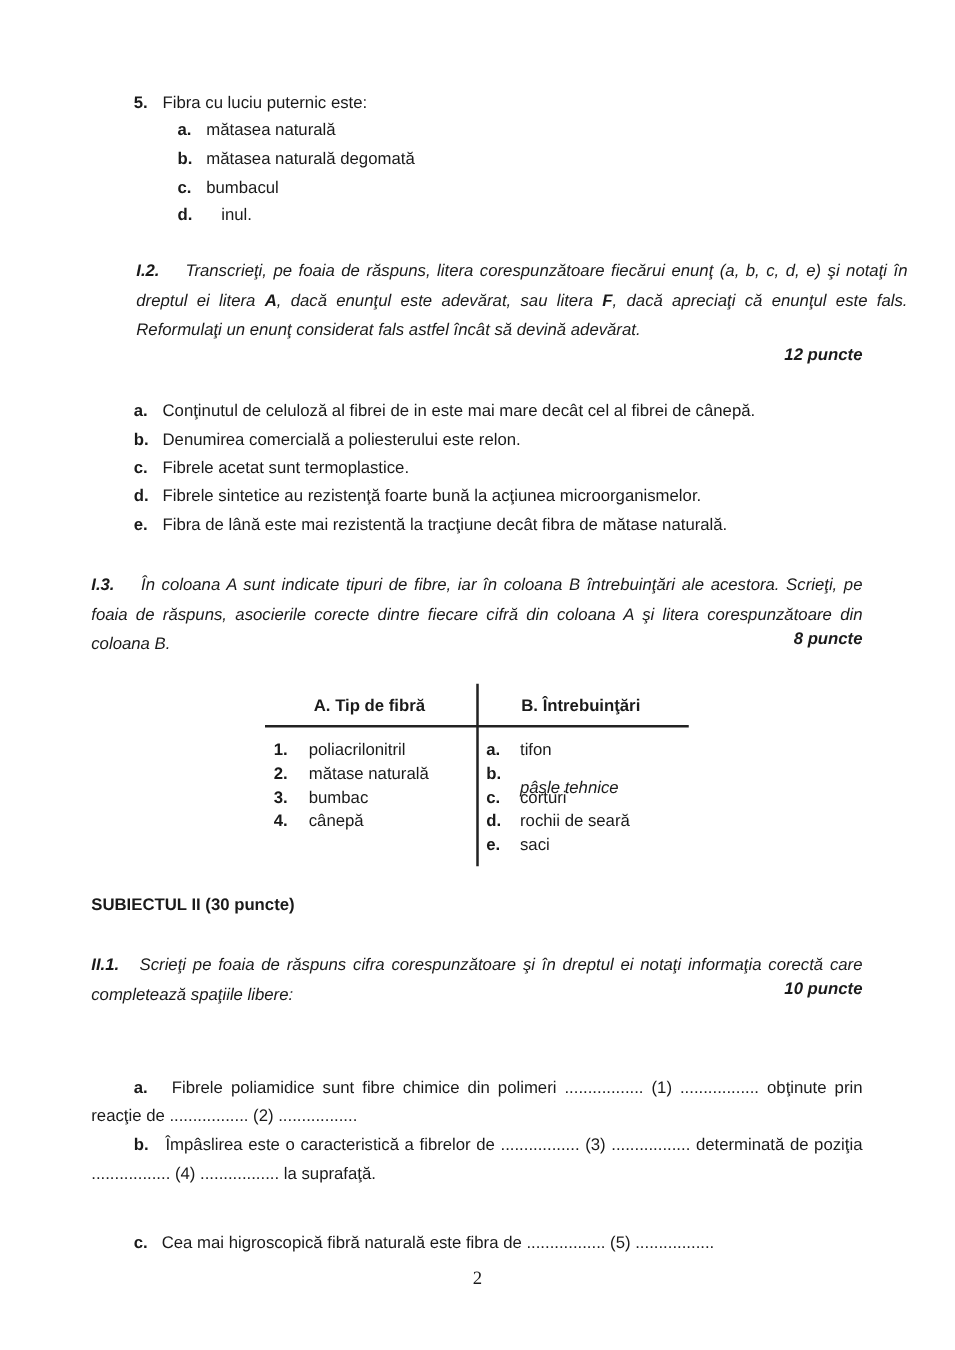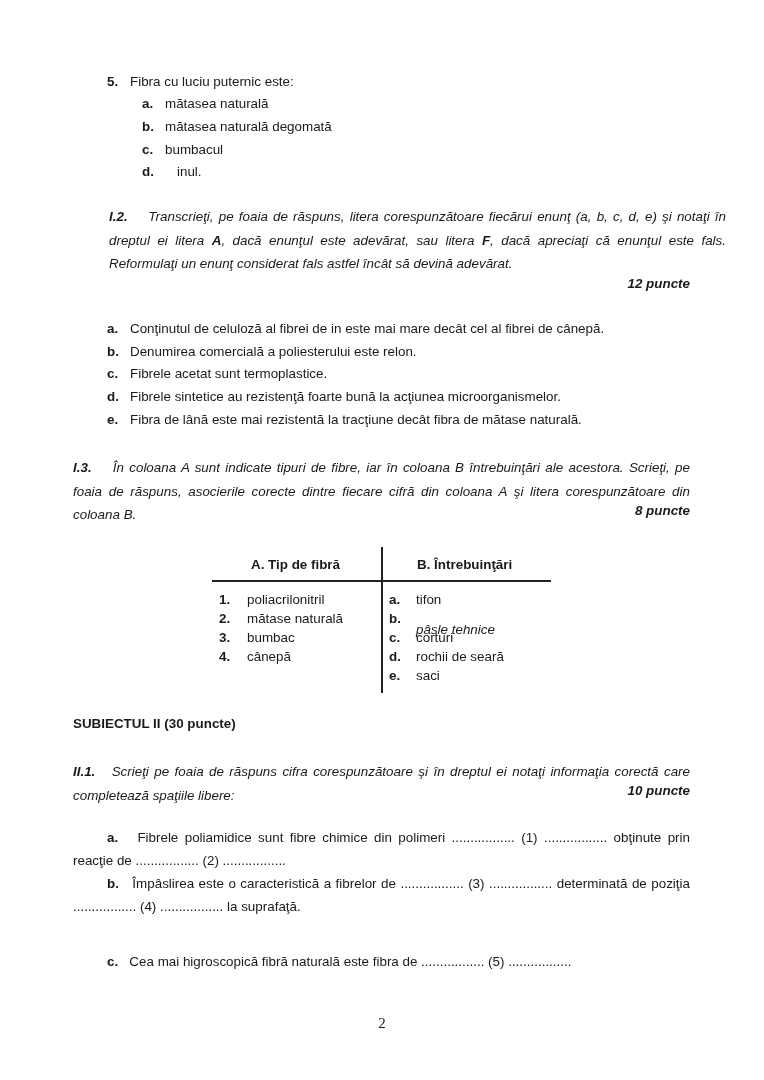--- a/index.html
+++ b/index.html
@@ -10,21 +10,21 @@
   }
   .page { position: absolute; left: 0; top: 0; width: 764px; height: 1080px; }
   .abs { position: absolute; white-space: nowrap; }
   b, .b { font-weight: bold; }
   .just { position: absolute; left: 73px; width: 617px; line-height: 23.5px; text-align: justify; font-style: italic; }
   .pts { position: absolute; right: 74px; font-weight: bold; font-style: italic; white-space: nowrap; }
   .hline { position: absolute; background: #222; }
   .vline { position: absolute; background: #222; }
   .title-u { font-weight: bold; }
   .pnum { position: absolute; left: 0; width: 764px; text-align: center; font-family: "Liberation Serif", serif; font-size: 15px; }
-  .para { position: absolute; left: 73px; width: 617px; line-height: 23px; text-align: justify; }
+  .para { position: absolute; left: 73px; width: 617px; line-height: 23px; text-align: justify; margin-top: 32px; }
 </style>
 </head>
 <body>
 
 <div class="page">
 
   <section>
     <span class="abs b" style="left:107px; top:74px;">5.</span>
     <span class="abs" style="left:130px; top:74px;">Fibra cu luciu puternic este:</span>
 

